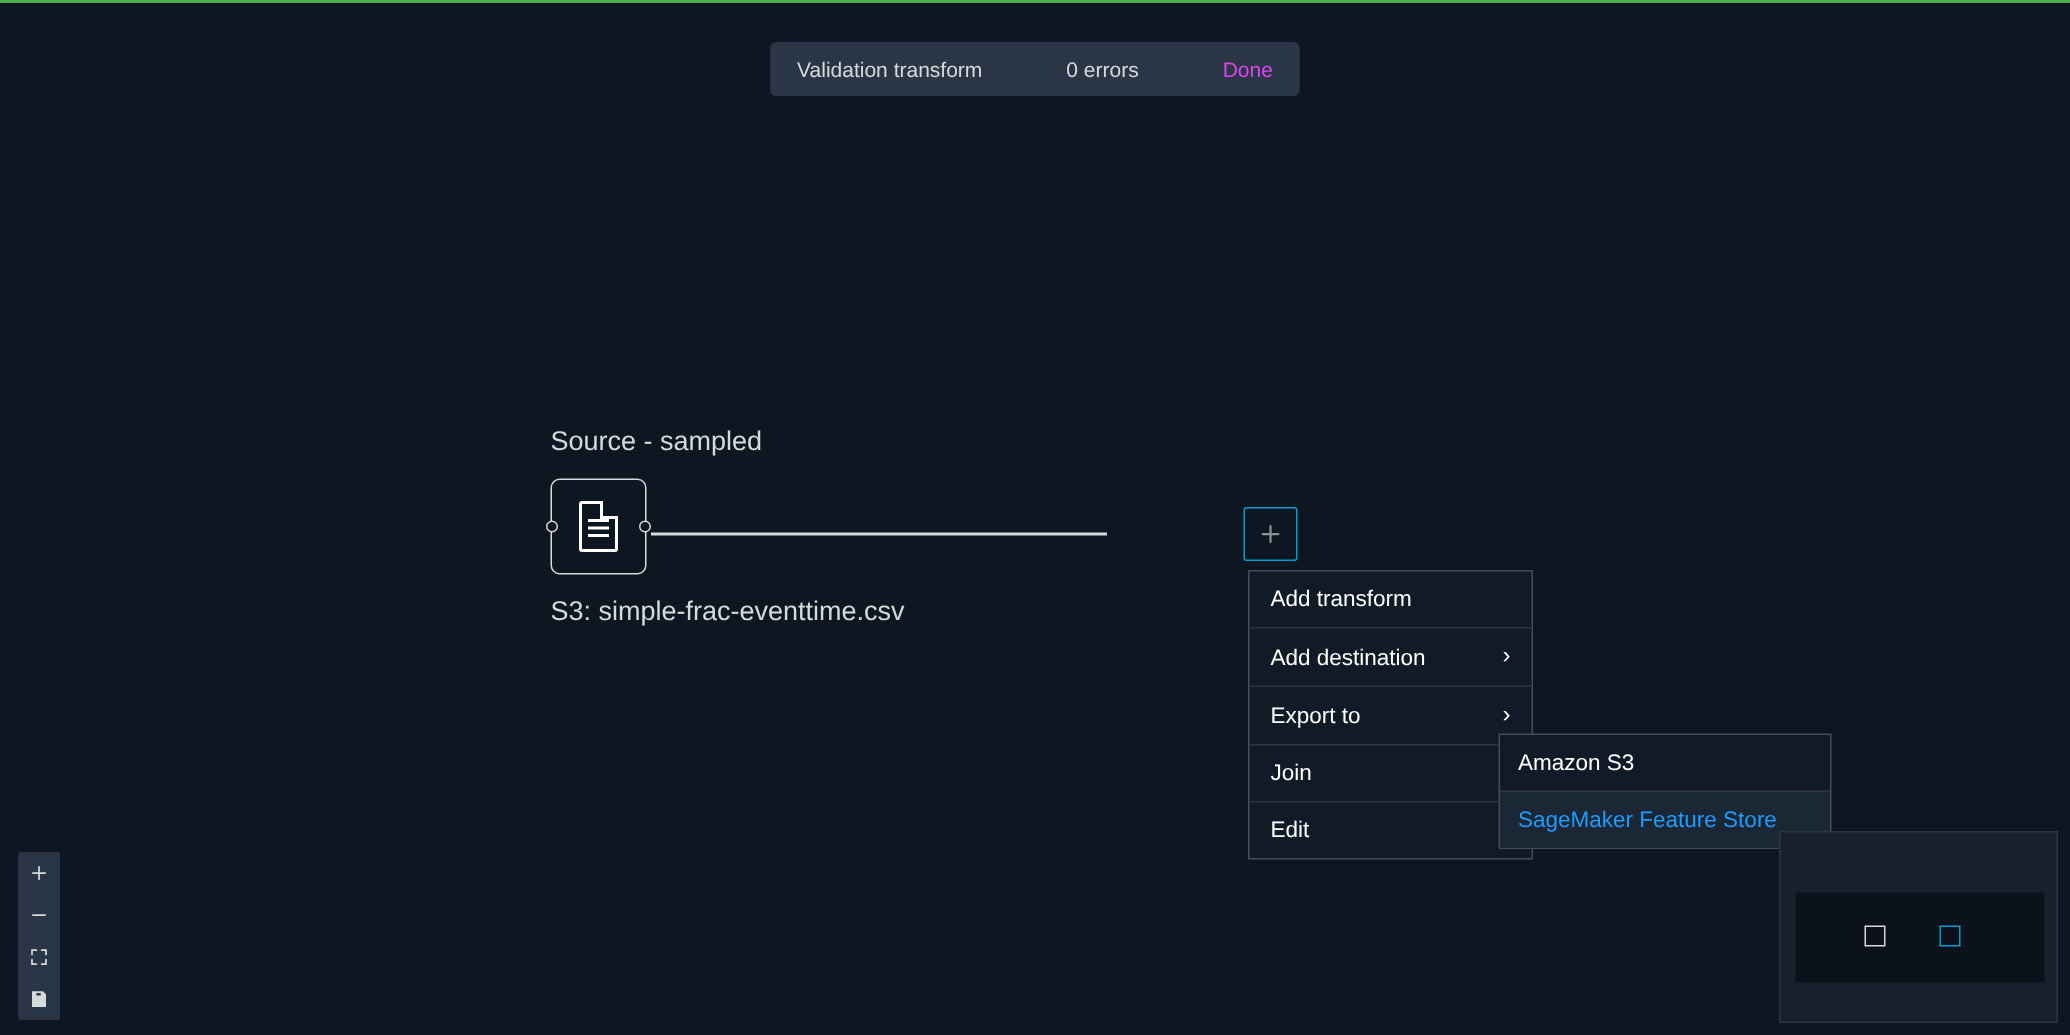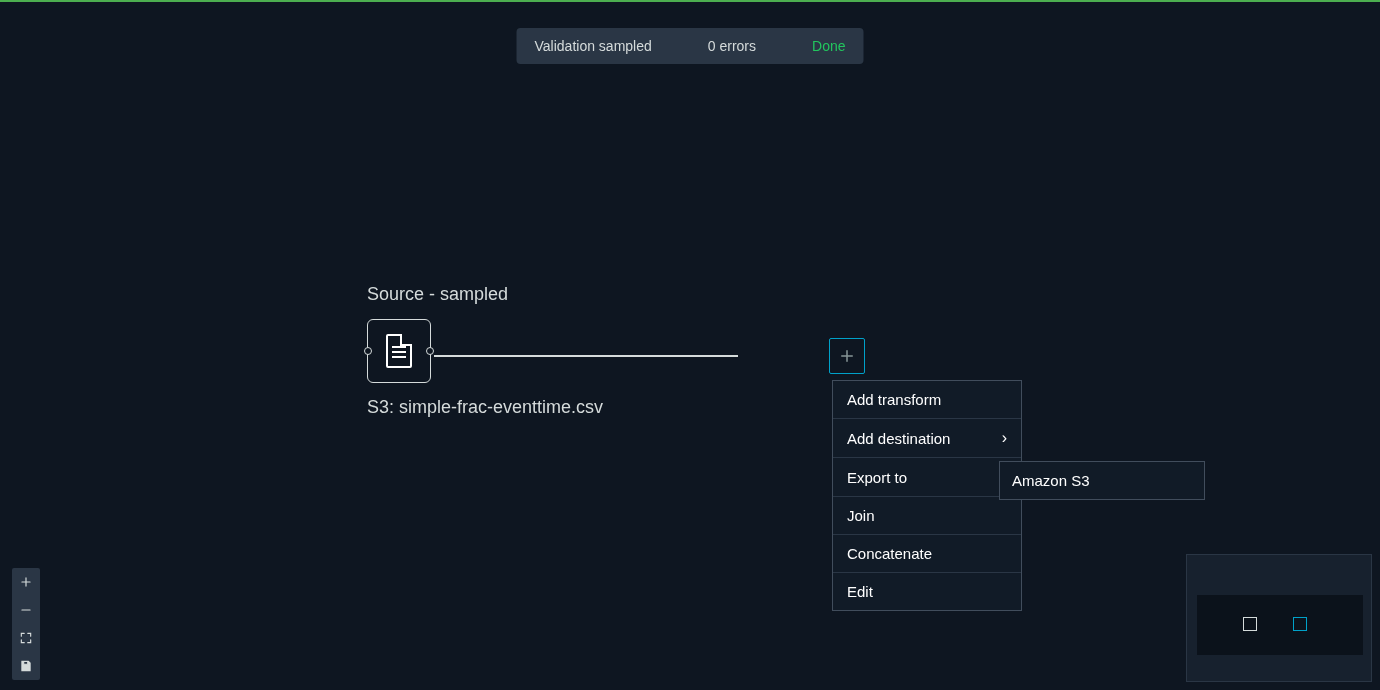--- a/index.html
+++ b/index.html
@@ -28,21 +28,21 @@
     background: #2a3645;
     border-radius: 4px;
     padding: 10px 18px;
     display: flex;
     align-items: center;
     gap: 56px;
     font-size: 14px;
     color: #d5dbdb;
   }
   .toast .done {
-    color: #22c55e;
+    color: #d946ef;
     cursor: pointer;
   }
 
   
   .canvas { position: absolute; inset: 0; padding-left: 24px; }
   .node-group { position: absolute; }
   .node-title {
     font-size: 18px;
     color: #d5dbdb;
     margin-bottom: 14px;
@@ -142,22 +142,23 @@
     border-bottom: 1px solid #2a3645;
     color:#fff;
   }
   .menu .item:last-child { border-bottom:none; }
   .chevron { font-size: 16px; color:#fff; }
 
   .submenu {
     position: absolute;
     background: #111b27;
     border: 1px solid #414d5c;
-    width: 206px;
+    width: 222px;
     font-size: 15px;
+    margin-top: 28px;
   }
   .submenu .item { border-bottom: 1px solid #2a3645; padding:10px 12px; color:#fff; cursor:pointer;}
   .submenu .item:last-child{ border-bottom:none;}
   .submenu .item.active { color:#1f9cff; background:#1b2735; }
 
   
   .zoom-panel {
     position: absolute;
     left: 12px; bottom: 10px;
     width: 28px;
@@ -193,21 +194,21 @@
     border:1.5px solid #d5dbdb;
   }
   .minimap .mm-node.sel { border-color:#00a1c9; }
 </style>
 </head>
 <body>
 
 <div class="top-line"></div>
 
 <div class="toast">
-  <span>Validation sampled</span>
+  <span>Validation transform</span>
   <span>0 errors</span>
   <span class="done">Done</span>
 </div>
 
 <div class="canvas">
 
   <div class="node-group" style="left:367px; top:284px;">
     <div class="node-title">Source - sampled</div>
     <div class="node-box">
       <span class="port left"></span>
@@ -237,29 +238,27 @@
       <span class="chevron">›</span>
     </div>
     <div class="item">
       <span>Export to</span>
       <span class="chevron">›</span>
     </div>
     <div class="item">
         <span>Join</span>
       </div>
     <div class="item">
-        <span>Concatenate</span>
-      </div>
-    <div class="item">
         <span>Edit</span>
       </div>
   </div>
 
   <div class="submenu" style="left:999px; top:461px;">
     <div class="item"><span>Amazon S3</span></div>
+    <div class="item active"><span>SageMaker Feature Store</span></div>
   </div>
 
 </div>
 
 <div class="zoom-panel">
   <div class="zbtn">
     <svg width="14" height="14" viewBox="0 0 24 24">
         <path d="M12 5v14M5 12h14" stroke="#d5dbdb" stroke-width="2" fill="none" stroke-linecap="round"></path>
       </svg>
   </div>

